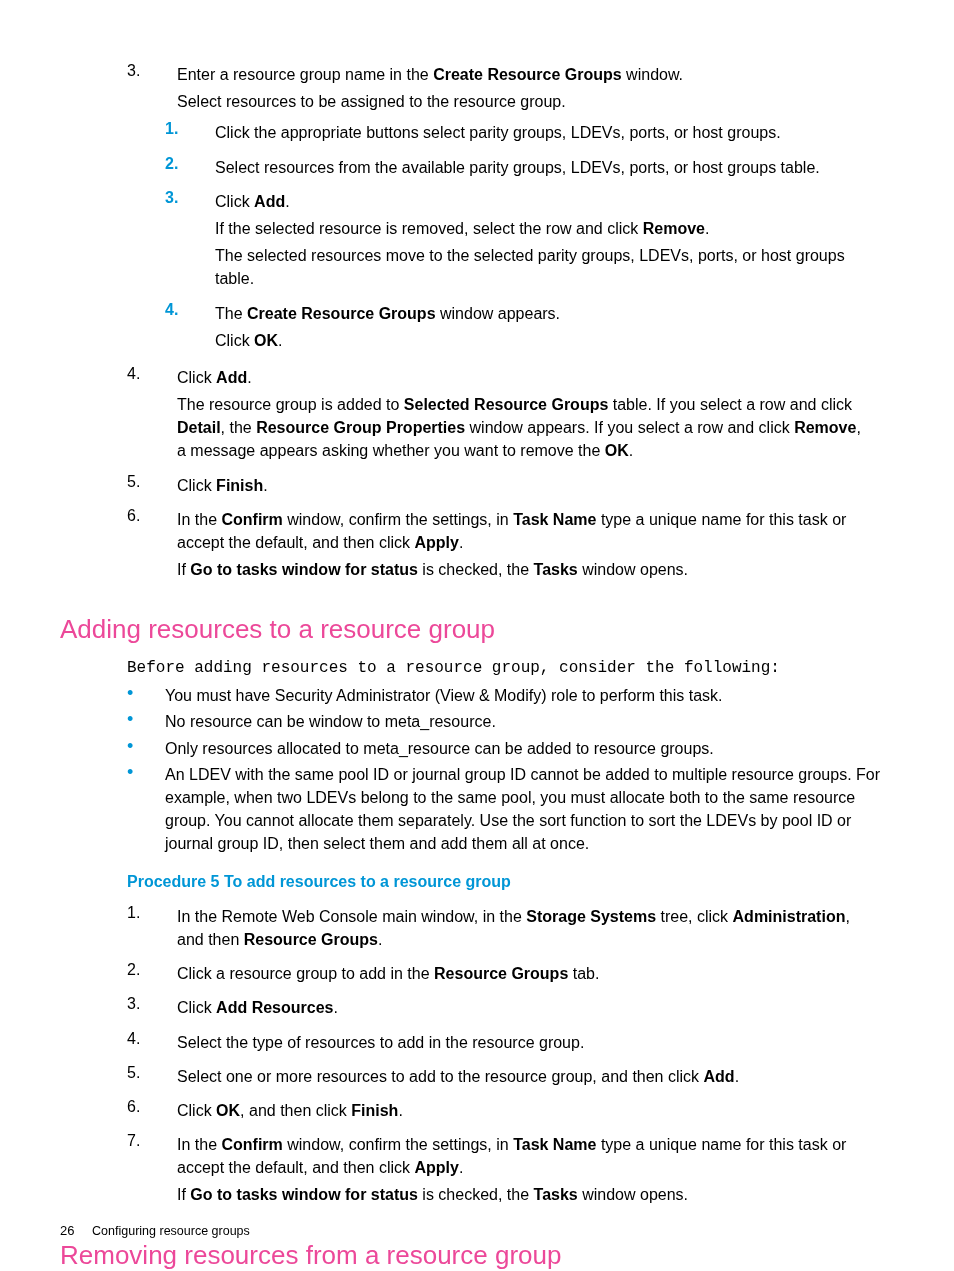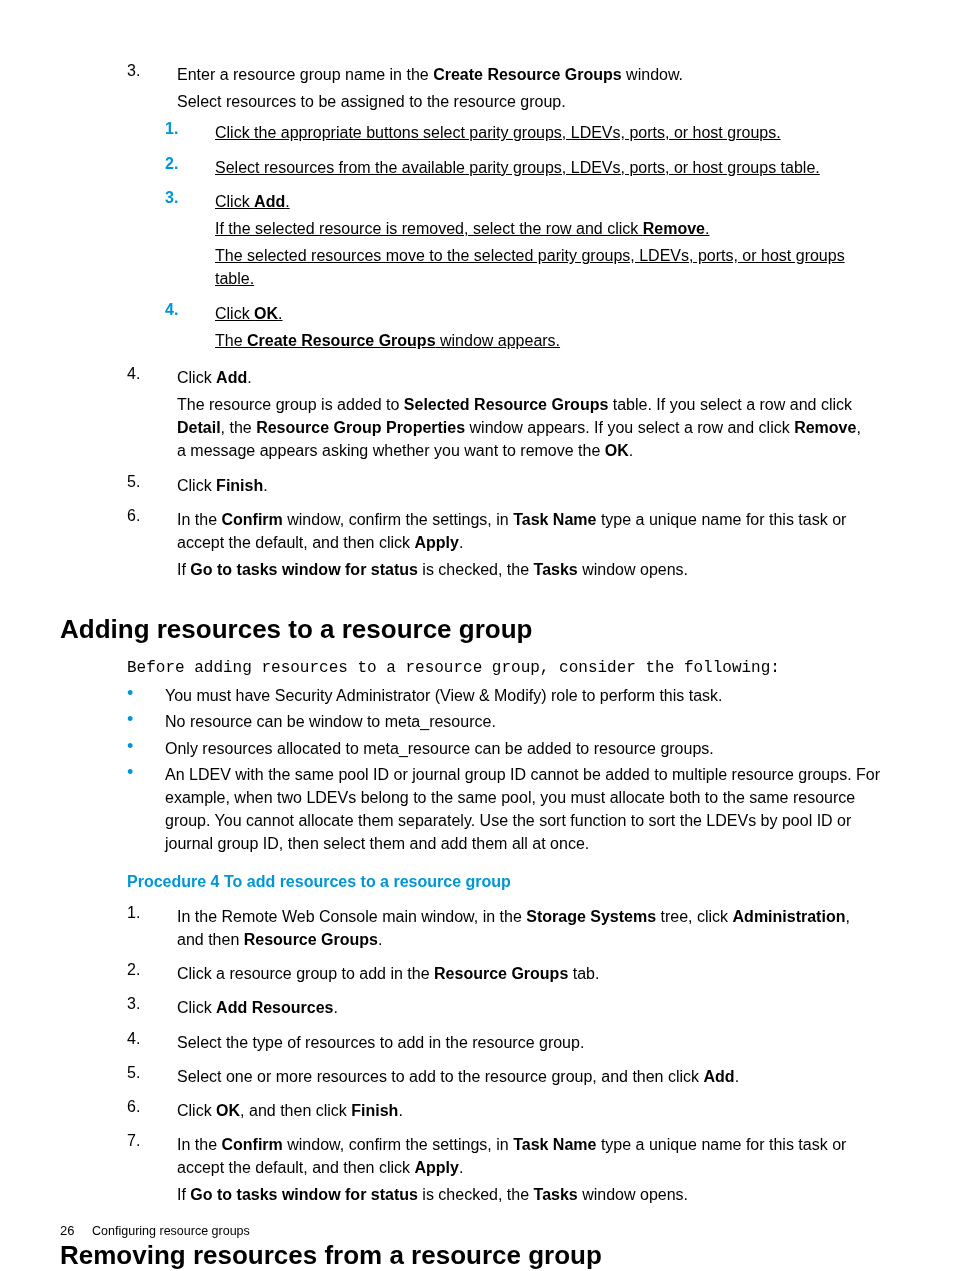--- a/index.html
+++ b/index.html
@@ -16,22 +16,22 @@
     color: #000;
     box-sizing: border-box;
     padding: 56px 72px 0 60px;
   }
   .content {
     font-size: 16px;
     line-height: 1.45;
   }
   h2 {
     font-family: Arial, Helvetica, sans-serif;
-    font-weight: 700;
-    color: #000000;
+    font-weight: 400;
+    color: #ec4899;
     font-size: 26px;
     margin: 26px 0 8px 0;
   }
   .procedure-title {
     color: #0096d6;
     font-weight: 700;
     font-size: 16px;
     margin: 14px 0 8px 67px;
   }
   .para {
@@ -62,21 +62,20 @@
     display: flex;
     margin: 3px 0;
   }
   .ol-inner > li > .marker {
     flex: 0 0 38px;
     color: #0096d6;
     font-weight: 700;
   }
   .ol-inner > li > .body {
     flex: 1;
-    text-decoration: underline;
   }
   .ul {
     list-style: none;
     padding: 0;
     margin: 0 0 0 67px;
   }
   .ul > li {
     display: flex;
     margin: 3px 0;
   }
@@ -129,22 +128,22 @@
               <span class="marker">3.</span>
               <div class="body">
                 <div class="sub-p">Click <b>Add</b>.</div>
                 <div class="sub-p">If the selected resource is removed, select the row and click <b>Remove</b>.</div>
                 <div class="sub-p">The selected resources move to the selected parity groups, LDEVs, ports, or host groups table.</div>
               </div>
             </li>
             <li>
               <span class="marker">4.</span>
               <div class="body">
+                <div class="sub-p">The <b>Create Resource Groups</b> window appears.</div>
                 <div class="sub-p">Click <b>OK</b>.</div>
-                <div class="sub-p">The <b>Create Resource Groups</b> window appears.</div>
               </div>
             </li>
           </ol>
         </div>
       </li>
       <li>
         <span class="marker">4.</span>
         <div class="body">
           <div class="sub-p">Click <b>Add</b>.</div>
           <div class="sub-p">The resource group is added to <b>Selected Resource Groups</b> table. If you select a row and click <b>Detail</b>, the <b>Resource Group Properties</b> window appears. If you select a row and click <b>Remove</b>, a message appears asking whether you want to remove the <b>OK</b>.</div>
@@ -179,21 +178,21 @@
       <li>
           <span class="bullet">•</span>
           <div class="body">Only resources allocated to meta_resource can be added to resource groups.</div>
         </li>
       <li>
           <span class="bullet">•</span>
           <div class="body">An LDEV with the same pool ID or journal group ID cannot be added to multiple resource groups. For example, when two LDEVs belong to the same pool, you must allocate both to the same resource group. You cannot allocate them separately. Use the sort function to sort the LDEVs by pool ID or journal group ID, then select them and add them all at once.</div>
         </li>
     </ul>
 
-    <div class="procedure-title">Procedure 4 To add resources to a resource group</div>
+    <div class="procedure-title">Procedure 5 To add resources to a resource group</div>
 
     <ol class="ol-outer">
       <li>
           <span class="marker">1.</span>
           <div class="body">
             <div class="sub-p">In the Remote Web Console main window, in the <b>Storage Systems</b> tree, click <b>Administration</b>, and then <b>Resource Groups</b>.</div>
           </div>
         </li>
       <li>
           <span class="marker">2.</span>

